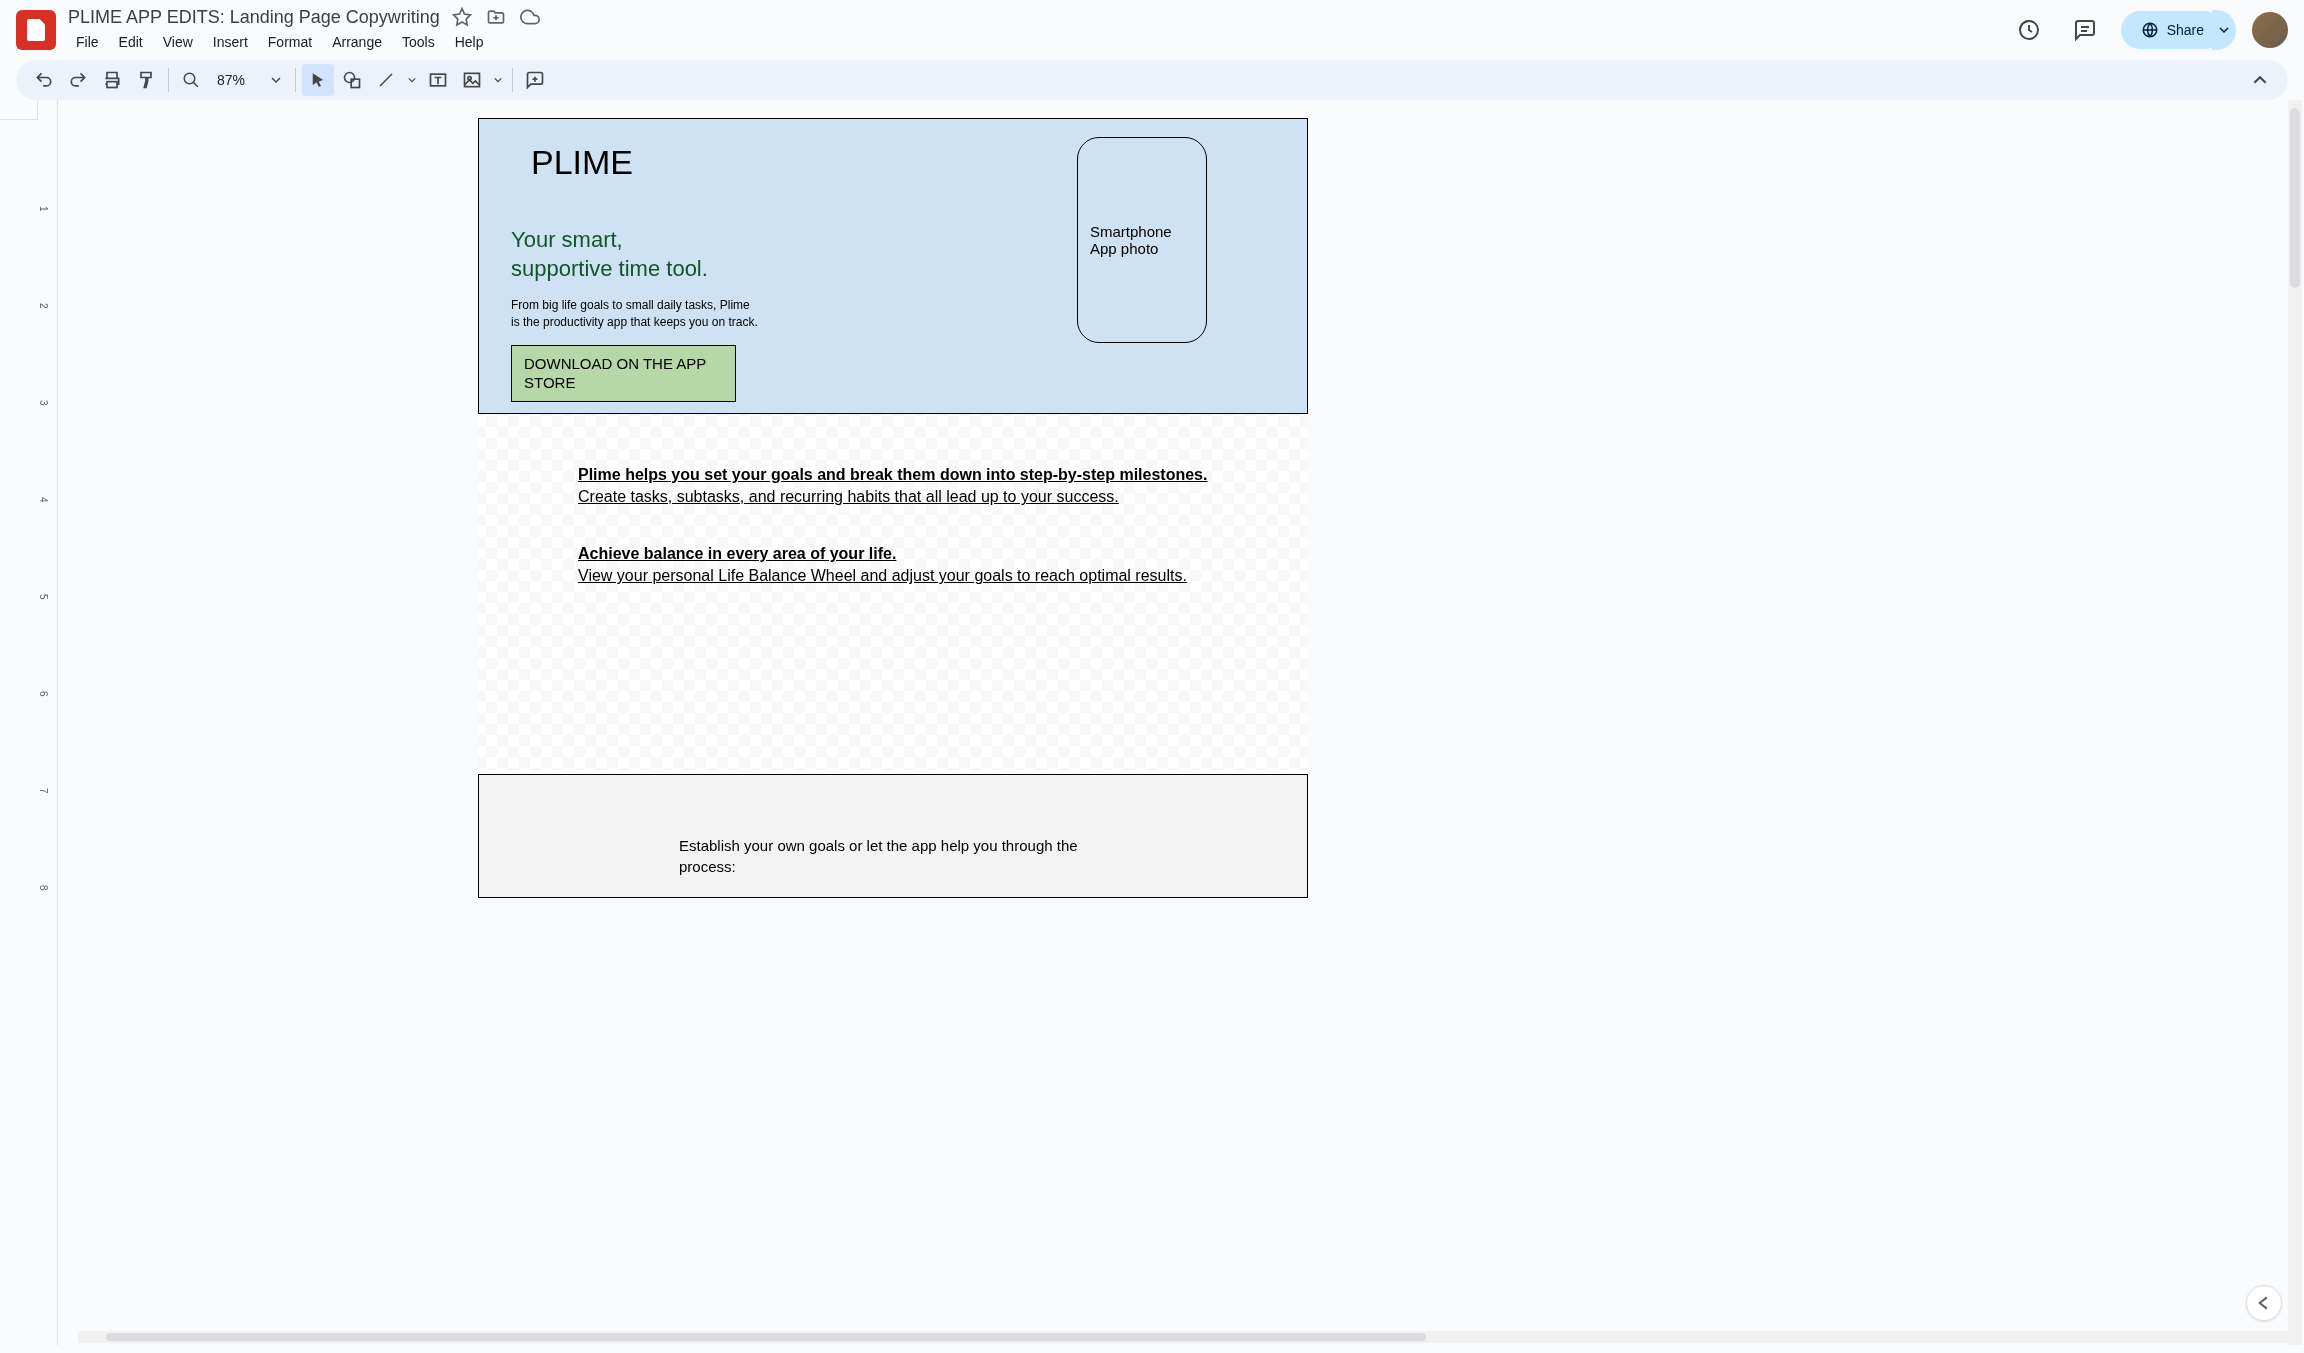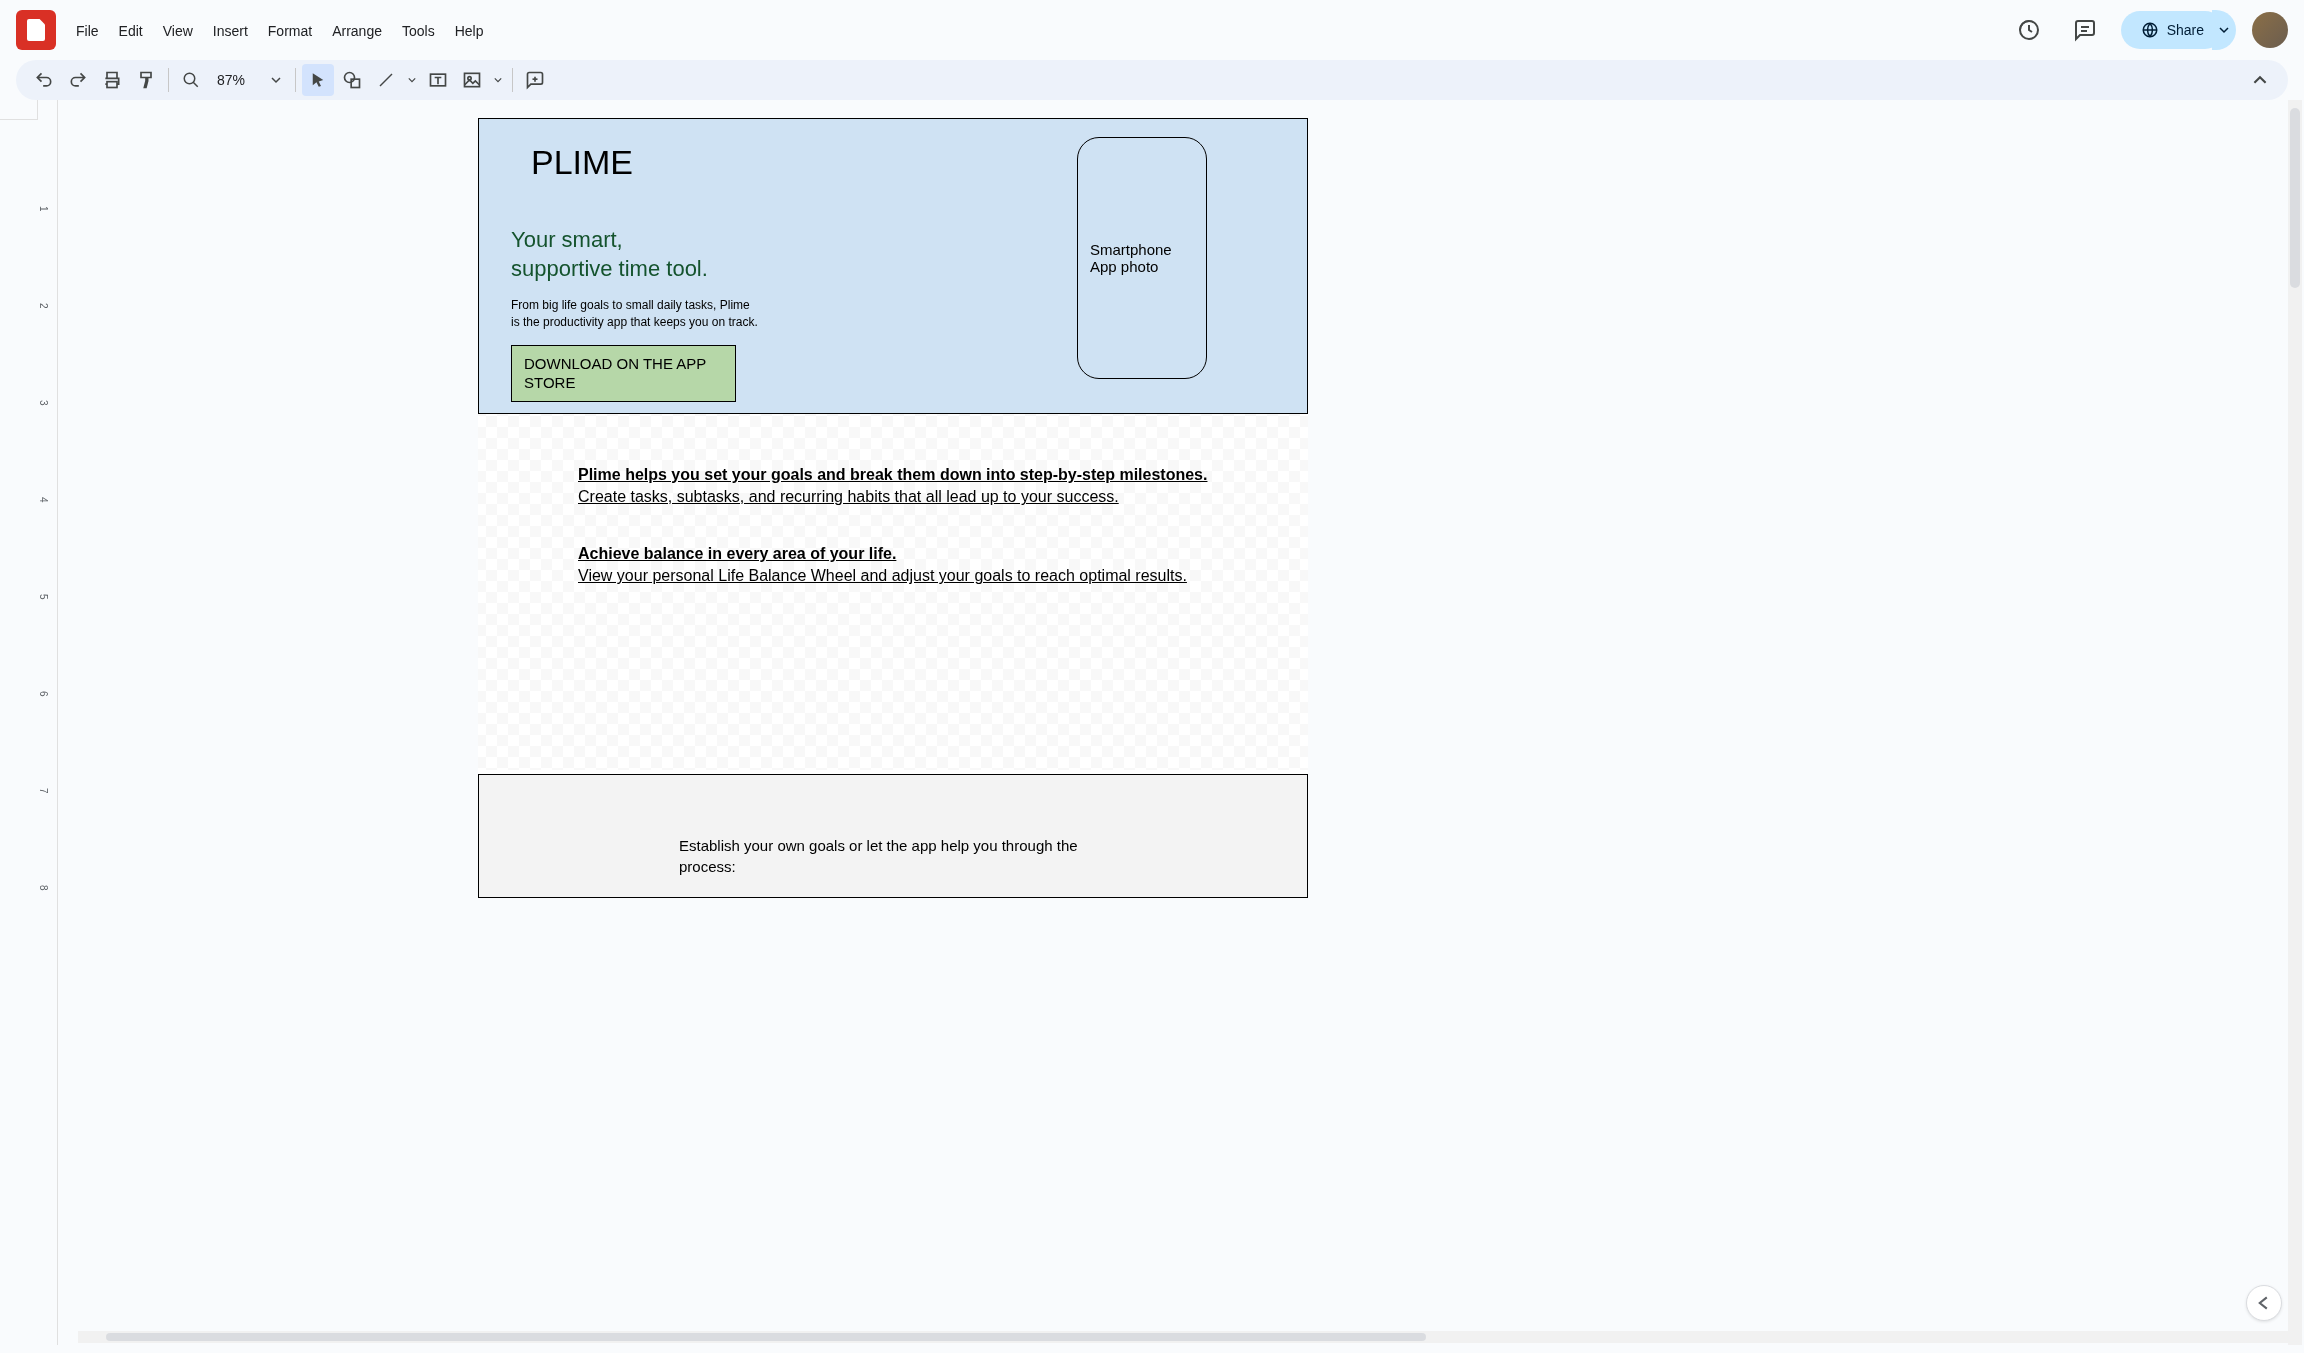--- a/index.html
+++ b/index.html
@@ -290,21 +290,21 @@
   color: #000;
   width: 225px;
   line-height: 1.3;
 }
 
 .phone-placeholder {
   position: absolute;
   right: 100px;
   top: 18px;
   width: 130px;
-  height: 242px;
+  height: 206px;
   border: 1.5px solid #000;
   border-radius: 22px;
   display: flex;
   align-items: center;
   padding: 0 12px;
   font-family: Arial, sans-serif;
   font-size: 15px;
   color: #000;
 }
 
@@ -412,20 +412,41 @@
   color: #5f6368;
   box-shadow: 0 1px 3px rgba(0,0,0,0.1);
 }
 </style>
 </head>
 <body>
 
 <div class="header">
   <div class="logo"></div>
   <div class="title-area">
+    <div class="doc-title">
+      <span>PLIME APP EDITS: Landing Page Copywriting</span>
+      <div class="title-icons">
+        <span class="icon-btn">
+          <svg width="20" height="20" viewBox="0 0 24 24" fill="none" stroke="currentColor" stroke-width="2">
+              <path d="M12 2l3 6.5 7 1-5 5 1.2 7L12 18l-6.2 3.5L7 14.5 2 9.5l7-1z"></path>
+            </svg>
+        </span>
+        <span class="icon-btn">
+          <svg width="20" height="20" viewBox="0 0 24 24" fill="none" stroke="currentColor" stroke-width="2">
+              <path d="M3 7v10a2 2 0 002 2h14a2 2 0 002-2V9a2 2 0 00-2-2h-8l-2-2H5a2 2 0 00-2 2z"></path>
+              <path d="M12 10v6m-3-3h6"></path>
+            </svg>
+        </span>
+        <span class="icon-btn">
+          <svg width="22" height="22" viewBox="0 0 24 24" fill="none" stroke="currentColor" stroke-width="2">
+              <path d="M18 10h-1.26A8 8 0 109 20h9a5 5 0 000-10z"></path>
+            </svg>
+        </span>
+      </div>
+    </div>
     <div class="menu-bar">
       <span class="menu-item">File</span>
       <span class="menu-item">Edit</span>
       <span class="menu-item">View</span>
       <span class="menu-item">Insert</span>
       <span class="menu-item">Format</span>
       <span class="menu-item">Arrange</span>
       <span class="menu-item">Tools</span>
       <span class="menu-item">Help</span>
     </div>

